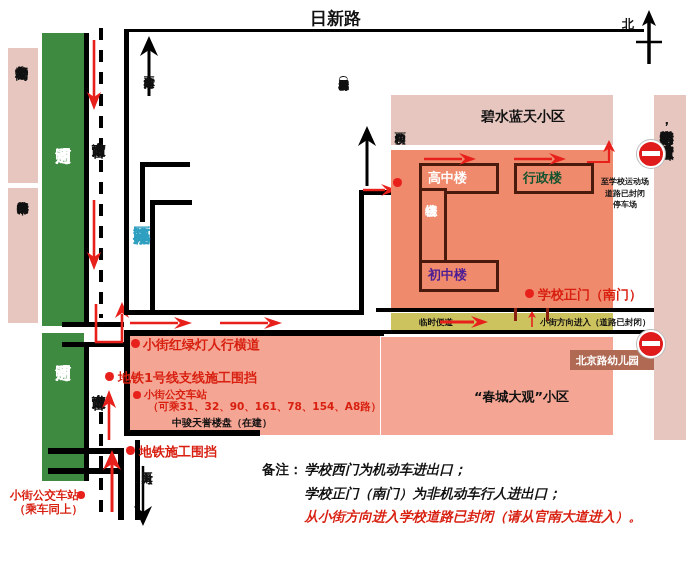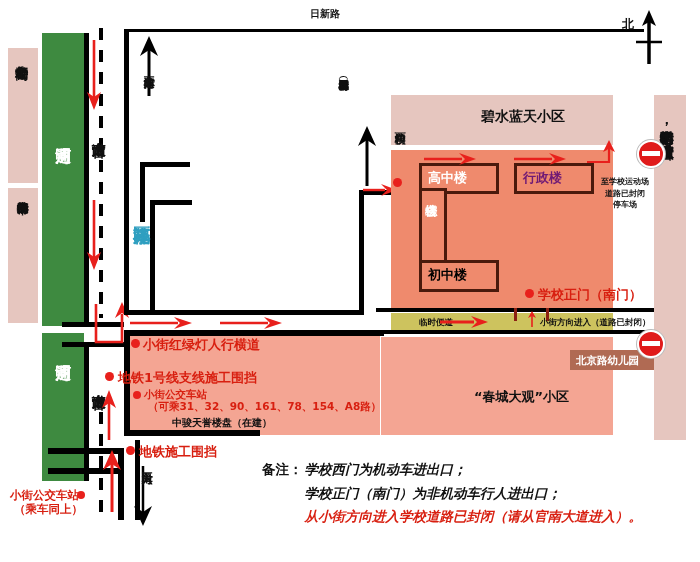--- a/index.html
+++ b/index.html
@@ -13,21 +13,21 @@
   .dot{position:absolute;border-radius:50%;background:#e8201c;}
   .roadline{position:absolute;background:#000;}
   svg{display:block;overflow:visible;}
   .lbl{position:absolute;white-space:nowrap;}
 </style>
 </head>
 <body>
 
 <div id="map">
 
-  <div class="lbl bold blk" style="left:310px;top:7px;font-size:10px;">日新路</div>
+  <div class="lbl bold blk" style="left:310px;top:7px;font-size:17px;">日新路</div>
   <div class="roadline" style="left:124px;top:29px;width:520px;height:3px;"></div>
 
   <div class="abs" style="left:612px;top:8px;width:70px;height:58px;">
     <svg width="70" height="58" viewBox="0 0 70 58">
       <line x1="37" y1="8" x2="37" y2="56" stroke="#000" stroke-width="3.5"></line>
       <polygon points="37,2 30,18 37,14 44,18" fill="#000"></polygon>
       <line x1="24" y1="34" x2="50" y2="34" stroke="#000" stroke-width="2.5"></line>
     </svg>
     <div class="lbl bold blk" style="left:10px;top:8px;font-size:12px;">北</div>
   </div>
@@ -150,27 +150,27 @@
 
   <div class="abs" style="left:391px;top:95px;width:222px;height:50px;background:#e6c6bf;"></div>
   <div class="lbl bold blk" style="left:481px;top:108px;font-size:14px;">碧水蓝天小区</div>
 
   <div class="abs" style="left:391px;top:150px;width:222px;height:158px;background:#ef8a6d;"></div>
 
   <div class="abs" style="left:419px;top:163px;width:74px;height:25px;background:#ef8a6d;border:3px solid #4a1a0c;">
     <div class="lbl bold" style="left:6px;top:3px;font-size:13px;color:#fff;">高中楼</div>
   </div>
   <div class="abs" style="left:514px;top:163px;width:74px;height:25px;background:#ef8a6d;border:3px solid #4a1a0c;">
-    <div class="lbl bold" style="left:6px;top:3px;font-size:13px;color:#701a75;">行政楼</div>
+    <div class="lbl bold" style="left:6px;top:3px;font-size:13px;color:#14532d;">行政楼</div>
   </div>
   <div class="abs" style="left:419px;top:188px;width:22px;height:72px;background:#ef8a6d;border:3px solid #4a1a0c;">
     <div class="vtext bold" style="position:absolute;left:3px;top:3px;font-size:12px;color:#fff;">综合楼</div>
   </div>
   <div class="abs" style="left:419px;top:260px;width:74px;height:26px;background:#ef8a6d;border:3px solid #4a1a0c;">
-    <div class="lbl bold" style="left:6px;top:3px;font-size:13px;color:#000000;">初中楼</div>
+    <div class="lbl bold" style="left:6px;top:3px;font-size:13px;color:#4c1d95;">初中楼</div>
   </div>
 
   <div class="abs" style="left:424px;top:152px;">
     <svg width="52" height="14">
         <line x1="0" y1="7" x2="38" y2="7" stroke="#e8201c" stroke-width="2.4"></line>
     <polygon points="52,7 35,1 41,7 35,13" fill="#e8201c"></polygon>
       </svg>
   </div>
   <div class="abs" style="left:514px;top:152px;">
     <svg width="52" height="14">

